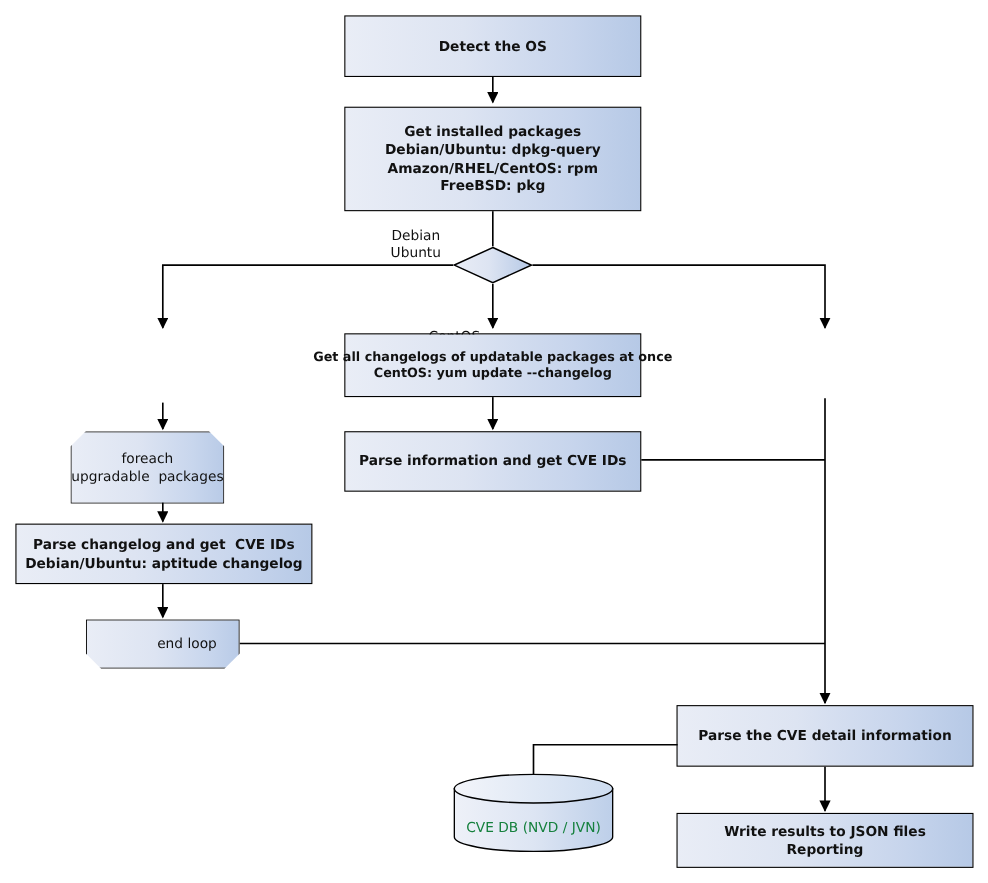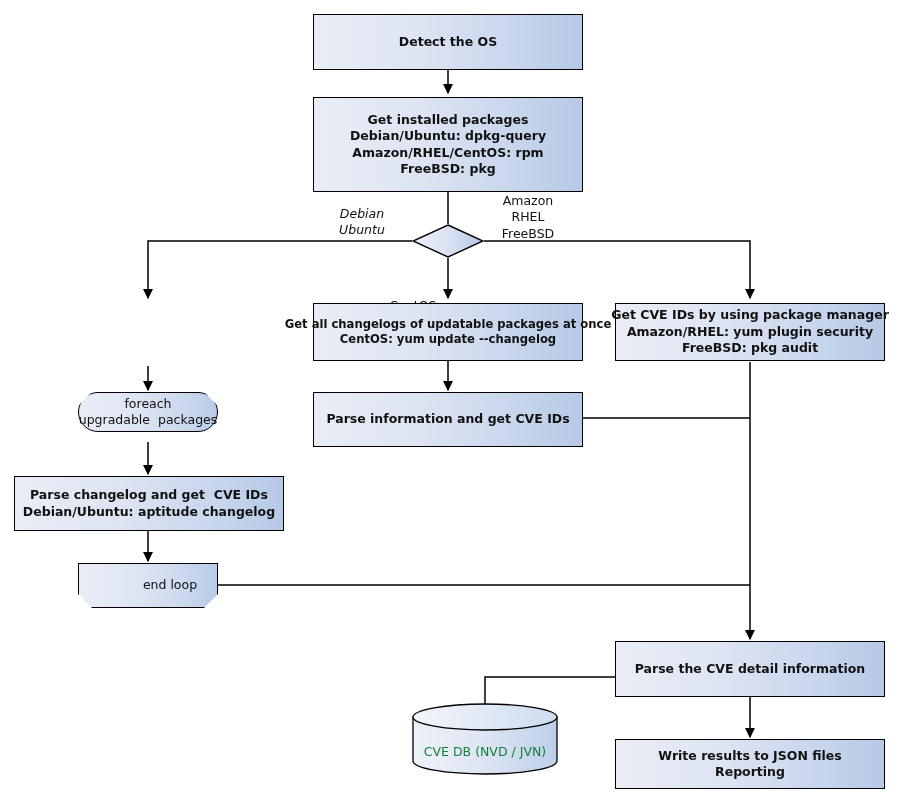--- a/index.html
+++ b/index.html
@@ -110,38 +110,32 @@
         <linearGradient id="dgrad" x1="0" y1="0" x2="1" y2="0">
           <stop offset="0%" stop-color="#e9edf6"></stop>
           <stop offset="45%" stop-color="#dde4f2"></stop>
           <stop offset="100%" stop-color="#b6c9e6"></stop>
         </linearGradient>
       </defs>
       <polygon points="36,1 71,17 36,33 1,17" fill="url(#dgrad)" stroke="#000" stroke-width="1.4"></polygon>
     </svg>
   </div>
 
-  <div class="edge-label" style="left:332px;top:206px;width:60px;font-style:italic;">Debian
+  <div class="edge-label" style="left:348px;top:206px;width:60px;">Debian
 Ubuntu</div>
 
-  <div class="edge-label" style="left:492px;top:193px;width:72px;">Amazon
-RHEL
-FreeBSD</div>
 
   <div class="edge-label" style="left:385px;top:268px;width:56px;margin-top:30px;">CentOS</div>
 
 
   <div class="node rect" style="left:313px;top:303px;width:270px;height:58px;font-size:11.6px;">Get all changelogs of updatable packages at once
 CentOS: yum update --changelog</div>
 
-  <div class="node rect" style="left:615px;top:303px;width:270px;height:58px;">Get CVE IDs by using package manager
-Amazon/RHEL: yum plugin security
-FreeBSD: pkg audit</div>
 
-  <div class="node loopstart" style="left:78px;top:392px;width:140px;height:40px;border-radius:23px;">foreach
+  <div class="node loopstart" style="left:64px;top:392px;width:140px;height:66px;">foreach
 upgradable  packages</div>
 
   <div class="node rect" style="left:313px;top:392px;width:270px;height:55px;">Parse information and get CVE IDs</div>
 
   <div class="node rect" style="left:14px;top:476px;width:270px;height:55px;">Parse changelog and get  CVE IDs
 Debian/Ubuntu: aptitude changelog</div>
 
   <div class="node loopend" style="left:78px;top:563px;width:140px;height:45px;">end loop</div>
 
   <div class="node rect" style="left:615px;top:641px;width:270px;height:56px;">Parse the CVE detail information</div>

